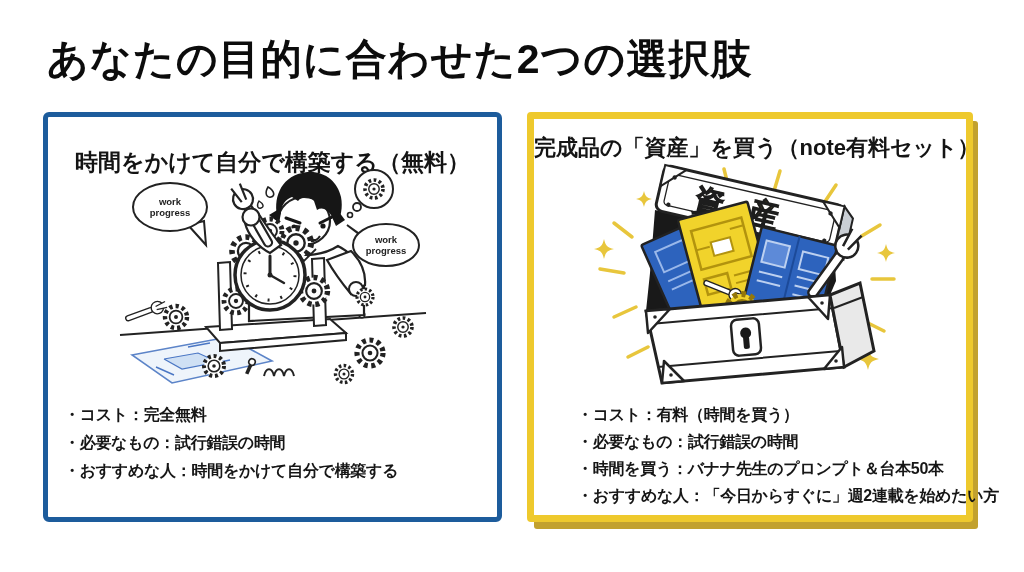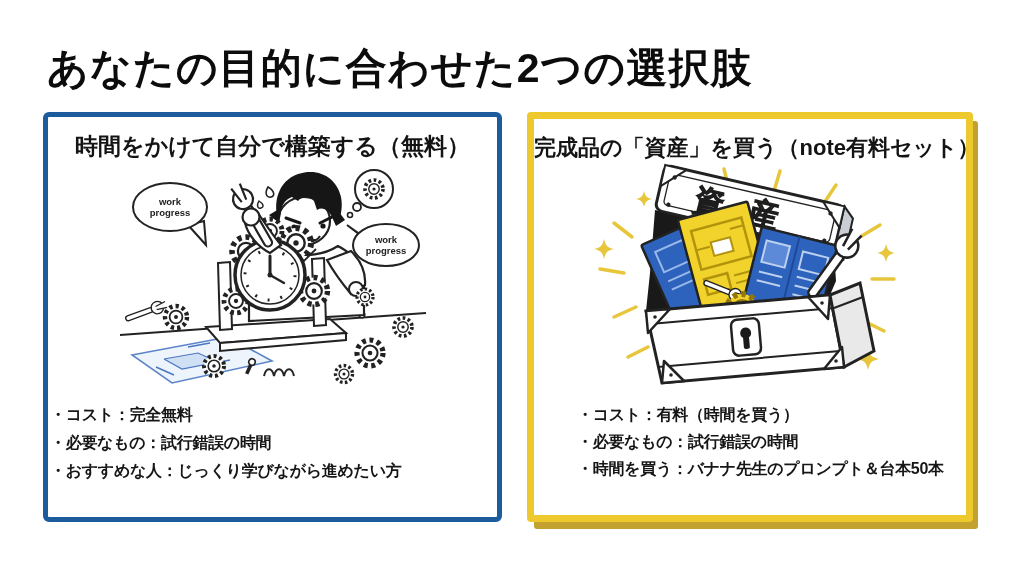--- a/index.html
+++ b/index.html
@@ -1,43 +1,43 @@
 <!DOCTYPE html>
 <html><head>
 <meta charset="utf-8">
 <style>
   html,body{margin:0;padding:0;}
   body{
     width:1024px;height:572px;background:#ffffff;position:relative;overflow:hidden;
     font-family:"Liberation Sans","DejaVu Sans",sans-serif;color:#111;
   }
   .slide-title{
-    position:absolute;left:47px;top:41px;
+    position:absolute;left:47px;top:32px;
     font-size:41px;font-weight:800;letter-spacing:1px;color:#0c0c0c;white-space:nowrap;
   }
   .card{
     position:absolute;top:112px;height:410px;background:#fff;box-sizing:border-box;
   }
   .card.left{
     left:43px;width:459px;border:5px solid #1d5c9c;border-radius:6px;
   }
   .card.right{
     left:527px;width:446px;border:7px solid #eec92d;border-radius:4px;
     box-shadow:6px 8px 0 -1px #c2a12e;
   }
   .card-header{
     text-align:center;font-weight:800;color:#141414;white-space:nowrap;
   }
-  .card.left .card-header{padding-top:14px;font-size:23px;}
+  .card.left .card-header{padding-top:30px;font-size:23px;}
   .card.right .card-header{padding-top:14px;font-size:22px;}
   .illo{position:absolute;}
   .card.left .illo{left:70px;top:46px;}
   .card.right .illo{left:50px;top:42px;}
   .bullets{
-    position:absolute;left:2px;right:2px;top:284px;
+    position:absolute;left:16px;right:2px;top:284px;
     font-size:16px;font-weight:700;line-height:28px;color:#161616;
     letter-spacing:-0.3px;white-space:nowrap;
   }
   .card.right .bullets{left:10px;top:282px;line-height:27px;margin-left:33px;}
   svg text{font-family:"Liberation Sans","DejaVu Sans",sans-serif;}
 </style>
 </head>
 <body>
 
 <div class="slide-title">あなたの目的に合わせた2つの選択肢</div>
@@ -154,21 +154,21 @@
       <circle cx="232" cy="52" r="2.5" fill="#fff" stroke="#222" stroke-width="1.6"></circle>
       <circle cx="239" cy="44" r="4" fill="#fff" stroke="#222" stroke-width="1.8"></circle>
       <circle cx="256" cy="26" r="19" fill="#fff" stroke="#222" stroke-width="2"></circle>
       <use href="#gear-bw" transform="translate(256,26) scale(0.9)"></use>
     </g>
   </svg>
 
   <div class="bullets">
     <div>・コスト：完全無料</div>
     <div>・必要なもの：試行錯誤の時間</div>
-    <div>・おすすめな人：じっくり学びながら進めたい方</div>
+    <div>・おすすめな人：時間をかけて自分で構築する</div>
   </div>
 </div>
 
 <div class="card right">
   <div class="card-header">完成品の「資産」を買う（note有料セット）</div>
 
   <svg class="illo" width="330" height="240" viewBox="0 0 330 240">
 
     <g stroke="#e8c63c" stroke-width="3.5" stroke-linecap="round">
       <path d="M30,62 L48,76"></path>
@@ -263,14 +263,15 @@
         <circle cx="0" cy="-4" r="5.5" fill="#1a1a1a"></circle>
         <rect x="-3" y="-1" width="6" height="13" rx="2" fill="#1a1a1a"></rect>
       </g>
     </g>
   </svg>
 
   <div class="bullets">
     <div>・コスト：有料（時間を買う）</div>
     <div>・必要なもの：試行錯誤の時間</div>
     <div>・時間を買う：バナナ先生のプロンプト＆台本50本</div>
+    <div>・おすすめな人：「今日からすぐに」週2連載を始めたい方</div>
   </div>
 </div>
 
 </body></html>

